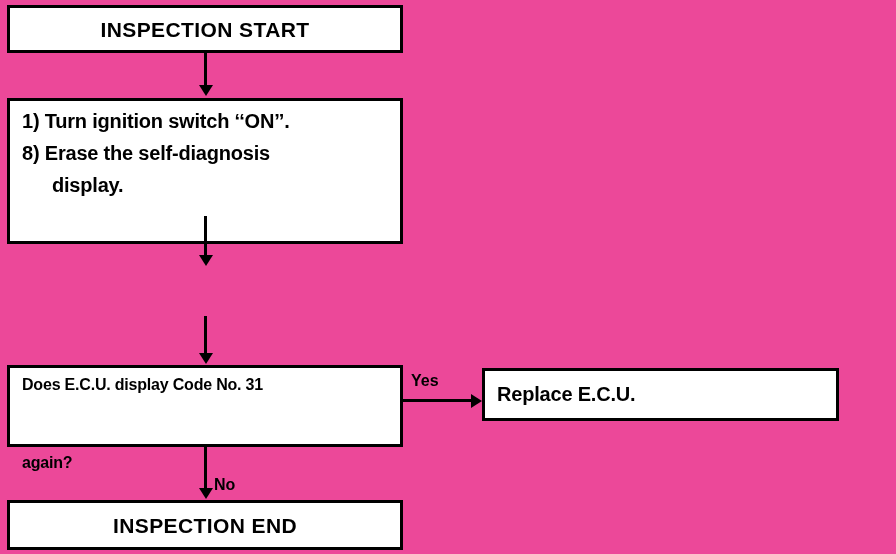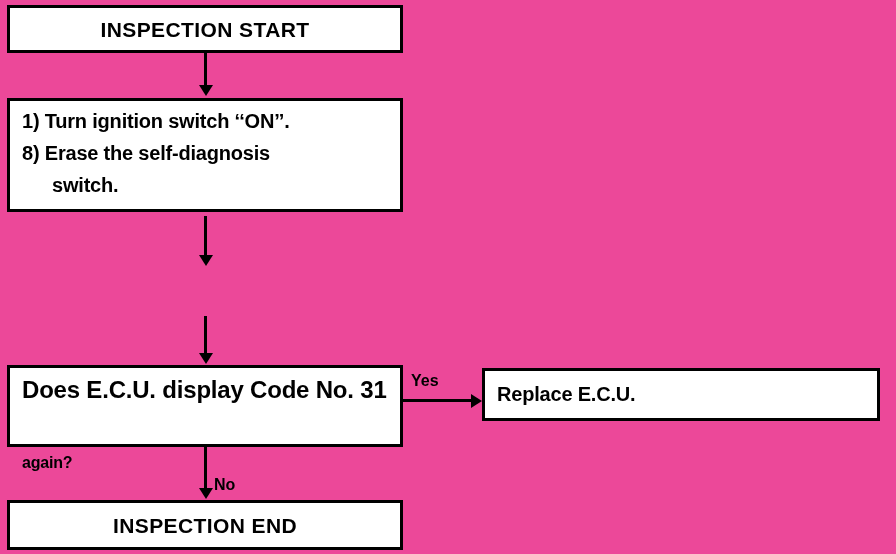--- a/index.html
+++ b/index.html
@@ -77,43 +77,43 @@
 
 <div id="canvas">
 
   <div class="box" style="left:7px; top:5px; width:396px; height:48px;">
     <div class="centered-label" style="top:10px; font-size:21px;">INSPECTION START</div>
   </div>
 
   <div class="vline" style="left:204px; top:53px; height:33px;"></div>
   <div class="arrow-down" style="left:199px; top:85px;"></div>
 
-  <div class="box" style="left:7px; top:98px; width:396px; height:114px;">
+  <div class="box" style="left:7px; top:98px; width:396px; height:146px;">
     <div class="box-text" style="left:12px; top:9px; font-size:20px;">1) Turn ignition switch ‘‘ON’’.</div>
     <div class="box-text" style="left:12px; top:41px; font-size:20px;">8) Erase the self-diagnosis</div>
-    <div class="box-text" style="left:42px; top:73px; font-size:20px;">switch.</div>
+    <div class="box-text" style="left:42px; top:73px; font-size:20px;">display.</div>
   </div>
 
   <div class="vline" style="left:204px; top:216px; height:40px;"></div>
   <div class="arrow-down" style="left:199px; top:255px;"></div>
 
 
   <div class="vline" style="left:204px; top:316px; height:38px;"></div>
   <div class="arrow-down" style="left:199px; top:353px;"></div>
 
   <div class="box" style="left:7px; top:365px; width:396px; height:82px;">
-    <div class="box-text" style="left:12px; top:8px; font-size:24px;">Does E.C.U. display Code No. 31</div>
+    <div class="box-text" style="left:12px; top:8px; font-size:16px;">Does E.C.U. display Code No. 31</div>
     <div class="box-text" style="left:12px; top:40px; font-size:16px;margin-top:46px;">again?</div>
   </div>
 
   <div class="hline" style="left:403px; top:399px; width:70px;"></div>
   <div class="arrow-right" style="left:471px; top:394px;"></div>
   <div class="edge-label" style="left:411px; top:372px; font-size:16px;">Yes</div>
 
-  <div class="box" style="left:482px; top:368px; width:398px; height:53px;">
+  <div class="box" style="left:482px; top:368px; width:357px; height:53px;">
     <div class="box-text" style="left:12px; top:12px; font-size:20px;">Replace E.C.U.</div>
   </div>
 
   <div class="vline" style="left:204px; top:447px; height:42px;"></div>
   <div class="arrow-down" style="left:199px; top:488px;"></div>
   <div class="edge-label" style="left:214px; top:476px; font-size:16px;">No</div>
 
   <div class="box" style="left:7px; top:500px; width:396px; height:50px;">
     <div class="centered-label" style="top:11px; font-size:21px;">INSPECTION END</div>
   </div>

